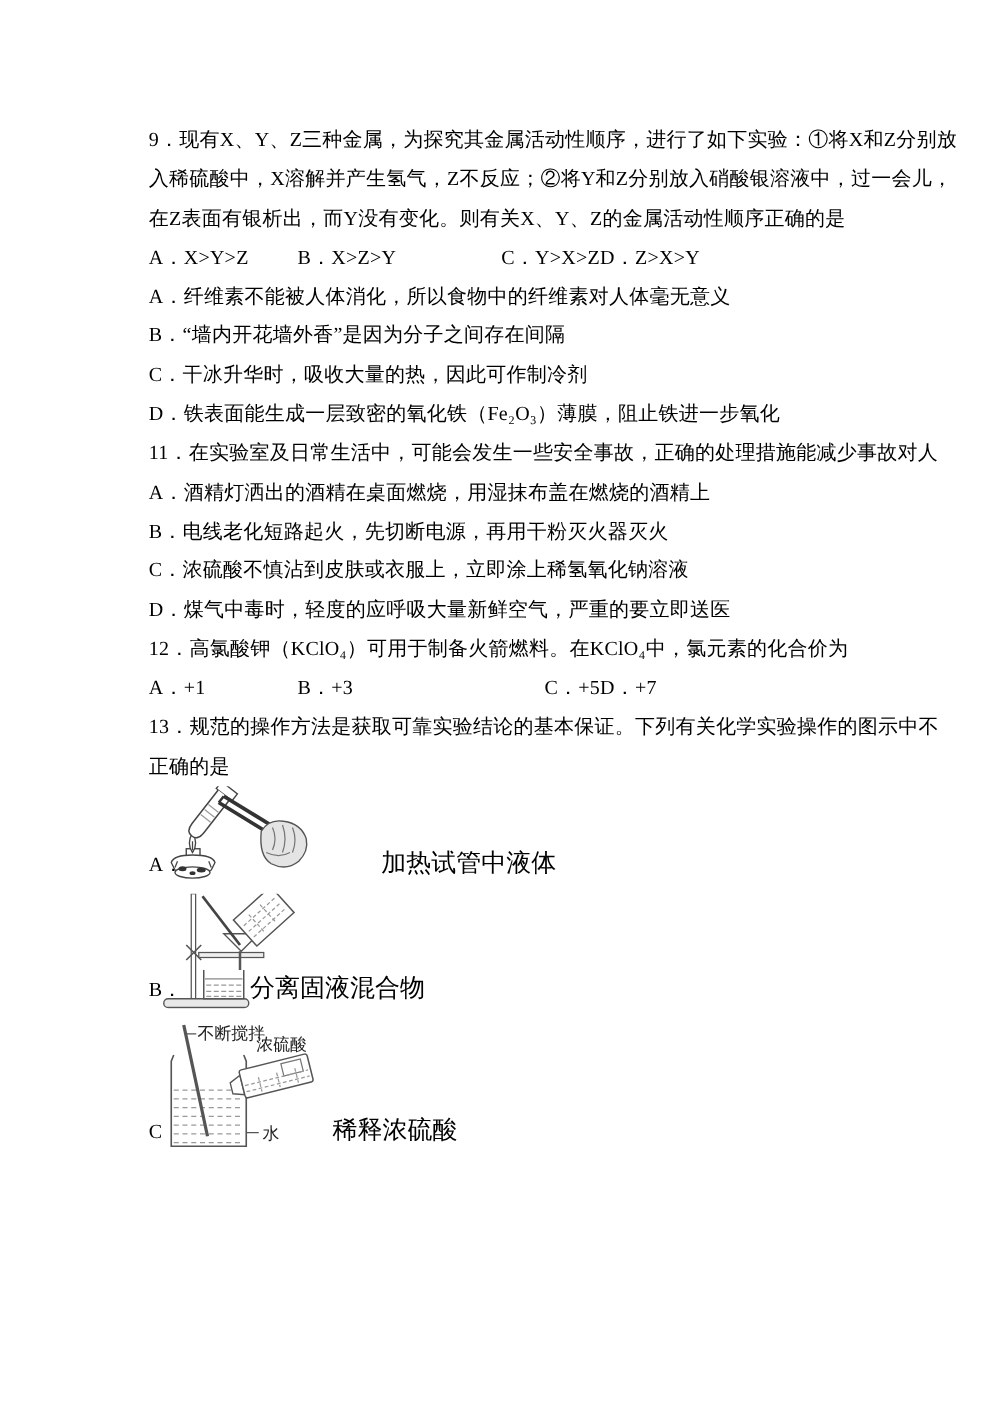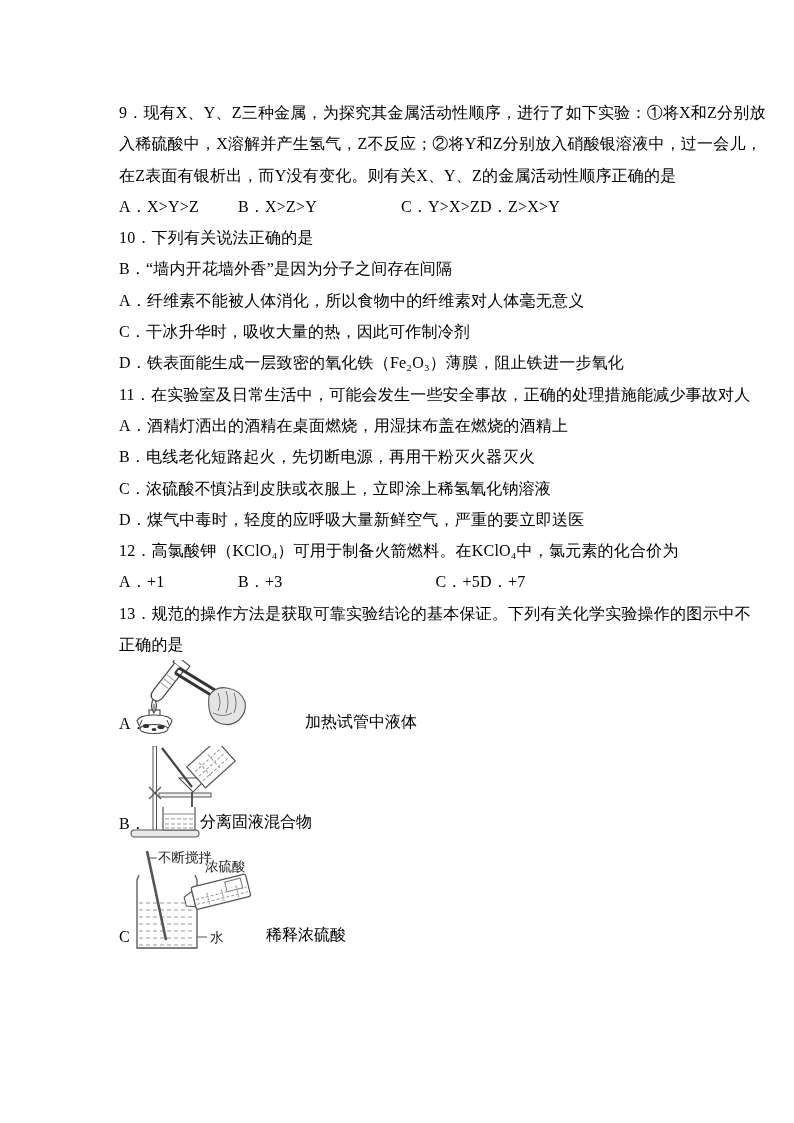--- a/index.html
+++ b/index.html
@@ -20,21 +20,21 @@
   .opt{display:inline-block;}
   .opt-a{width:119px;}
   .opt-b{width:122px;}
   .opt-c{width:120px;text-align:right;}
   
   .diag-row{position:relative;}
   .diag-row .qletter{
     position:absolute;left:0;font-size:16px;line-height:16px;
   }
   .diag-row .cap{
-    position:absolute;font-size:16px;line-height:16px;white-space:nowrap;
+    position:absolute;font-size:20px;line-height:16px;white-space:nowrap;
   }
   .row-a{height:78px;}
   .row-a .qletter{bottom:6px;}
   .row-a svg{position:absolute;left:14px;top:0;}
   .row-a .cap{left:186px;bottom:8px;}
   .row-b{height:92px;margin-top:8px;}
   .row-b .qletter{bottom:6px;}
   .row-b svg{position:absolute;left:10px;top:0;}
   .row-b .cap{left:81px;bottom:8px;}
   .row-c{height:110px;margin-top:7px;}
@@ -56,23 +56,22 @@
   <div class="line">9．现有X、Y、Z三种金属，为探究其金属活动性顺序，进行了如下实验：①将X和Z分别放</div>
   <div class="line">入稀硫酸中，X溶解并产生氢气，Z不反应；②将Y和Z分别放入硝酸银溶液中，过一会儿，</div>
   <div class="line">在Z表面有银析出，而Y没有变化。则有关X、Y、Z的金属活动性顺序正确的是</div>
   <div class="line opt-row">
     <span class="opt opt-a">A．X&gt;Y&gt;Z</span>
     <span class="opt opt-b">B．X&gt;Z&gt;Y</span>
     <span class="opt opt-c">C．Y&gt;X&gt;Z</span>
     <span class="opt">D．Z&gt;X&gt;Y</span>
   </div>
 
-  <div class="line">10．下列有关说法正确的是</div>
+  <div class="line">A．纤维素不能被人体消化，所以食物中的纤维素对人体毫无意义</div>
   <div class="line">B．“墙内开花墙外香”是因为分子之间存在间隔</div>
-  <div class="line">A．纤维素不能被人体消化，所以食物中的纤维素对人体毫无意义</div>
   <div class="line">C．干冰升华时，吸收大量的热，因此可作制冷剂</div>
   <div class="line">D．铁表面能生成一层致密的氧化铁（Fe₂O₃）薄膜，阻止铁进一步氧化</div>
 
   <div class="line">11．在实验室及日常生活中，可能会发生一些安全事故，正确的处理措施能减少事故对人</div>
   <div class="line">A．酒精灯洒出的酒精在桌面燃烧，用湿抹布盖在燃烧的酒精上</div>
   <div class="line">B．电线老化短路起火，先切断电源，再用干粉灭火器灭火</div>
   <div class="line">C．浓硫酸不慎沾到皮肤或衣服上，立即涂上稀氢氧化钠溶液</div>
   <div class="line">D．煤气中毒时，轻度的应呼吸大量新鲜空气，严重的要立即送医</div>
 
   <div class="line">12．高氯酸钾（KClO₄）可用于制备火箭燃料。在KClO₄中，氯元素的化合价为</div>

